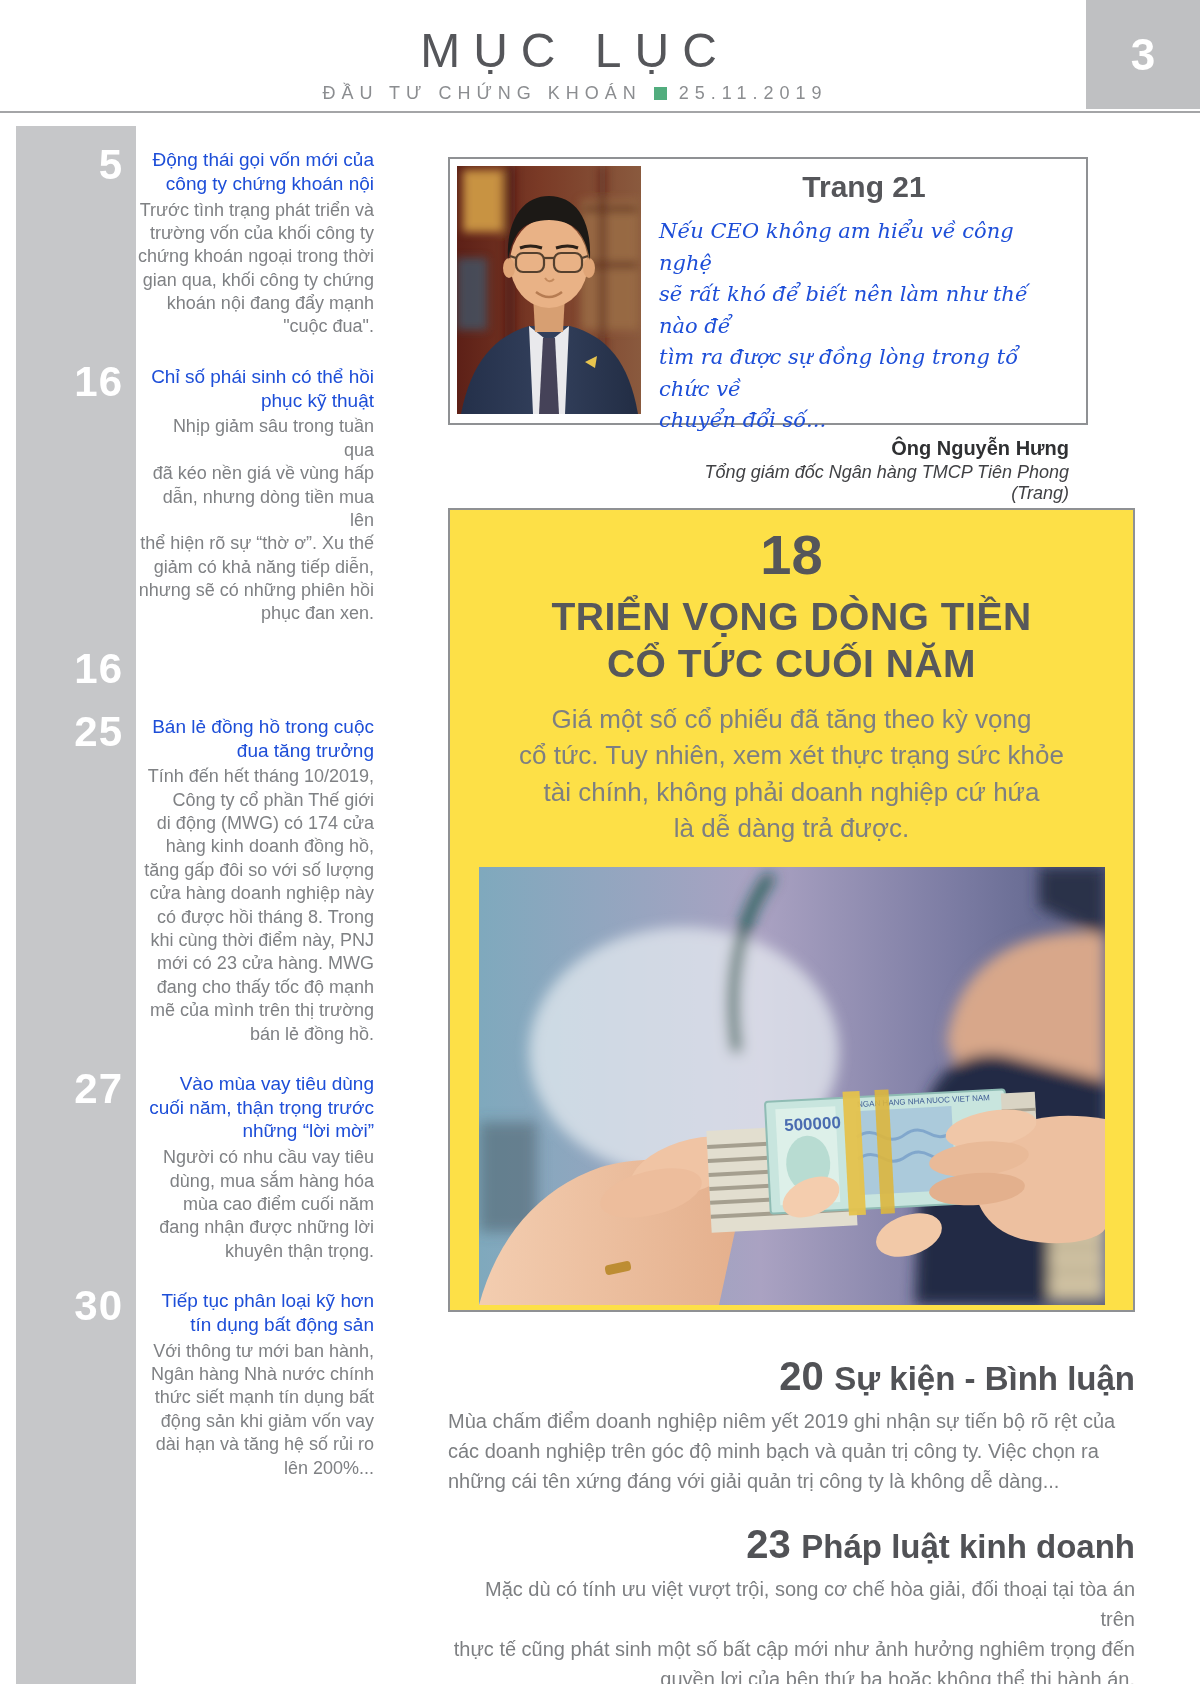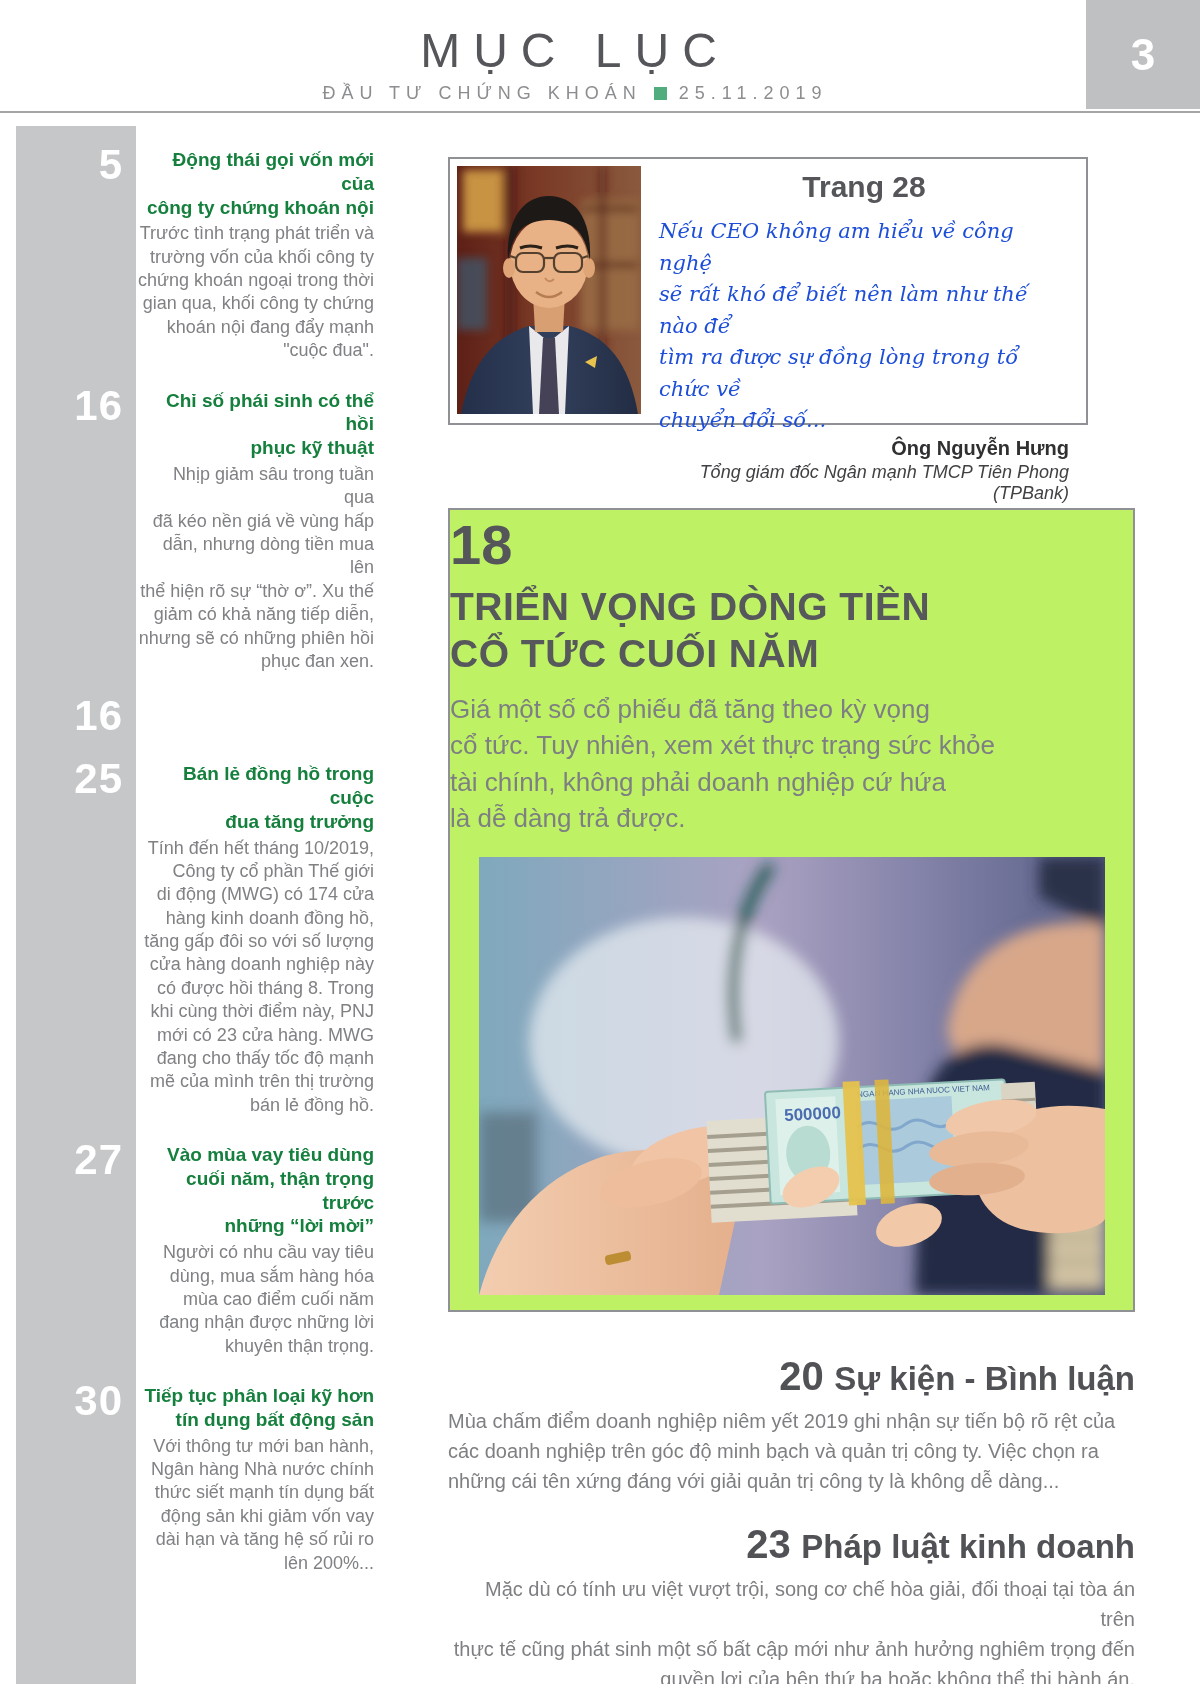--- a/index.html
+++ b/index.html
@@ -27,21 +27,21 @@
 
   
   .leftbar{position:absolute;left:16px;top:126px;width:120px;height:1558px;background:#c6c7c9;}
   .toc{position:absolute;left:16px;top:148px;width:358px;display:flex;flex-direction:column;row-gap:26px;}
   .toc-item{display:grid;grid-template-columns:120px 1fr;}
   .toc-num{
     text-align:right;padding-right:13px;box-sizing:border-box;
     color:#ffffff;font-size:42px;font-weight:bold;line-height:0.95;margin-top:-3px;letter-spacing:1px;
   }
   .toc-text{text-align:right;padding-left:2px;}
-  .toc-title{font-size:19px;font-weight:bold;color:#15803d;line-height:1.25;white-space:pre-line;}
+  .toc-title{font-size:19px;font-weight:normal;color:#1d4ed8;line-height:1.25;white-space:pre-line;}
   .toc-body{font-size:18px;color:#7f8184;line-height:1.3;white-space:pre-line;margin-top:3px;}
 
   
   .right-col{position:absolute;left:448px;top:157px;width:687px;}
 
   .quote-box{
     width:640px;height:268px;border:2px solid #8f9194;box-sizing:border-box;
     display:flex;padding:7px;gap:6px;background:#fff;
   }
   .portrait{width:184px;height:248px;flex:none;display:block;}
@@ -49,21 +49,21 @@
   .quote-label{text-align:center;font-size:30px;font-weight:bold;color:#55565a;margin-top:4px;}
   .quote-body{
     font-family:"DejaVu Serif","Liberation Serif",serif;font-style:italic;
     font-size:21px;color:#1d4ed8;line-height:1.5;margin-top:12px;white-space:pre-line;
   }
   .quote-author{text-align:right;font-weight:bold;font-size:20px;color:#2f3032;margin-top:auto;}
   .quote-author-title{text-align:right;font-style:italic;font-size:18px;color:#404144;margin-top:2px;}
 
   .feature-box{
     margin-top:83px;width:687px;height:804px;border:2px solid #8f9194;box-sizing:border-box;
-    padding-top:6px;background:#bef264;
+    text-align:center;padding-top:16px;background:#fde047;
   }
   .feature-num{font-size:56px;font-weight:bold;color:#55565a;line-height:1.05;}
   .feature-headline{
     font-size:39px;font-weight:bold;color:#57585b;line-height:1.22;margin-top:8px;
     white-space:pre-line;letter-spacing:0.5px;
   }
   .feature-body{font-size:26px;color:#7d7f82;line-height:1.4;margin-top:13px;white-space:pre-line;}
   .feature-photo{width:626px;height:438px;margin:20px auto 0;display:block;}
 
   .section{margin-top:42px;width:687px;}
@@ -217,27 +217,27 @@
         <line x1="59" y1="92" x2="53" y2="90"></line>
         <line x1="125" y1="92" x2="131" y2="90"></line>
       </g>
       <path d="M63,82 Q73,78 85,82" stroke="#2c2118" stroke-width="3" fill="none"></path>
       <path d="M99,82 Q111,78 121,82" stroke="#2c2118" stroke-width="3" fill="none"></path>
       <path d="M88,112 Q92,118 97,113" stroke="#c58b5e" stroke-width="2" fill="none"></path>
       <path d="M79,126 Q92,136 105,126" stroke="#b67c52" stroke-width="2.5" fill="none"></path>
     </svg>
 
     <div class="quote-right">
-      <div class="quote-label">Trang 28</div>
+      <div class="quote-label">Trang 21</div>
       <div class="quote-body">Nếu CEO không am hiểu về công nghệ
 sẽ rất khó để biết nên làm như thế nào để
 tìm ra được sự đồng lòng trong tổ chức về
 chuyển đổi số...</div>
       <div class="quote-author">Ông Nguyễn Hưng</div>
-      <div class="quote-author-title">Tổng giám đốc Ngân mạnh TMCP Tiên Phong (TPBank)</div>
+      <div class="quote-author-title">Tổng giám đốc Ngân hàng TMCP Tiên Phong (Trang)</div>
     </div>
   </div>
 
   <div class="feature-box">
     <div class="feature-num">18</div>
     <div class="feature-headline">TRIỂN VỌNG DÒNG TIỀN
 CỔ TỨC CUỐI NĂM</div>
     <div class="feature-body">Giá một số cổ phiếu đã tăng theo kỳ vọng
 cổ tức. Tuy nhiên, xem xét thực trạng sức khỏe
 tài chính, không phải doanh nghiệp cứ hứa

